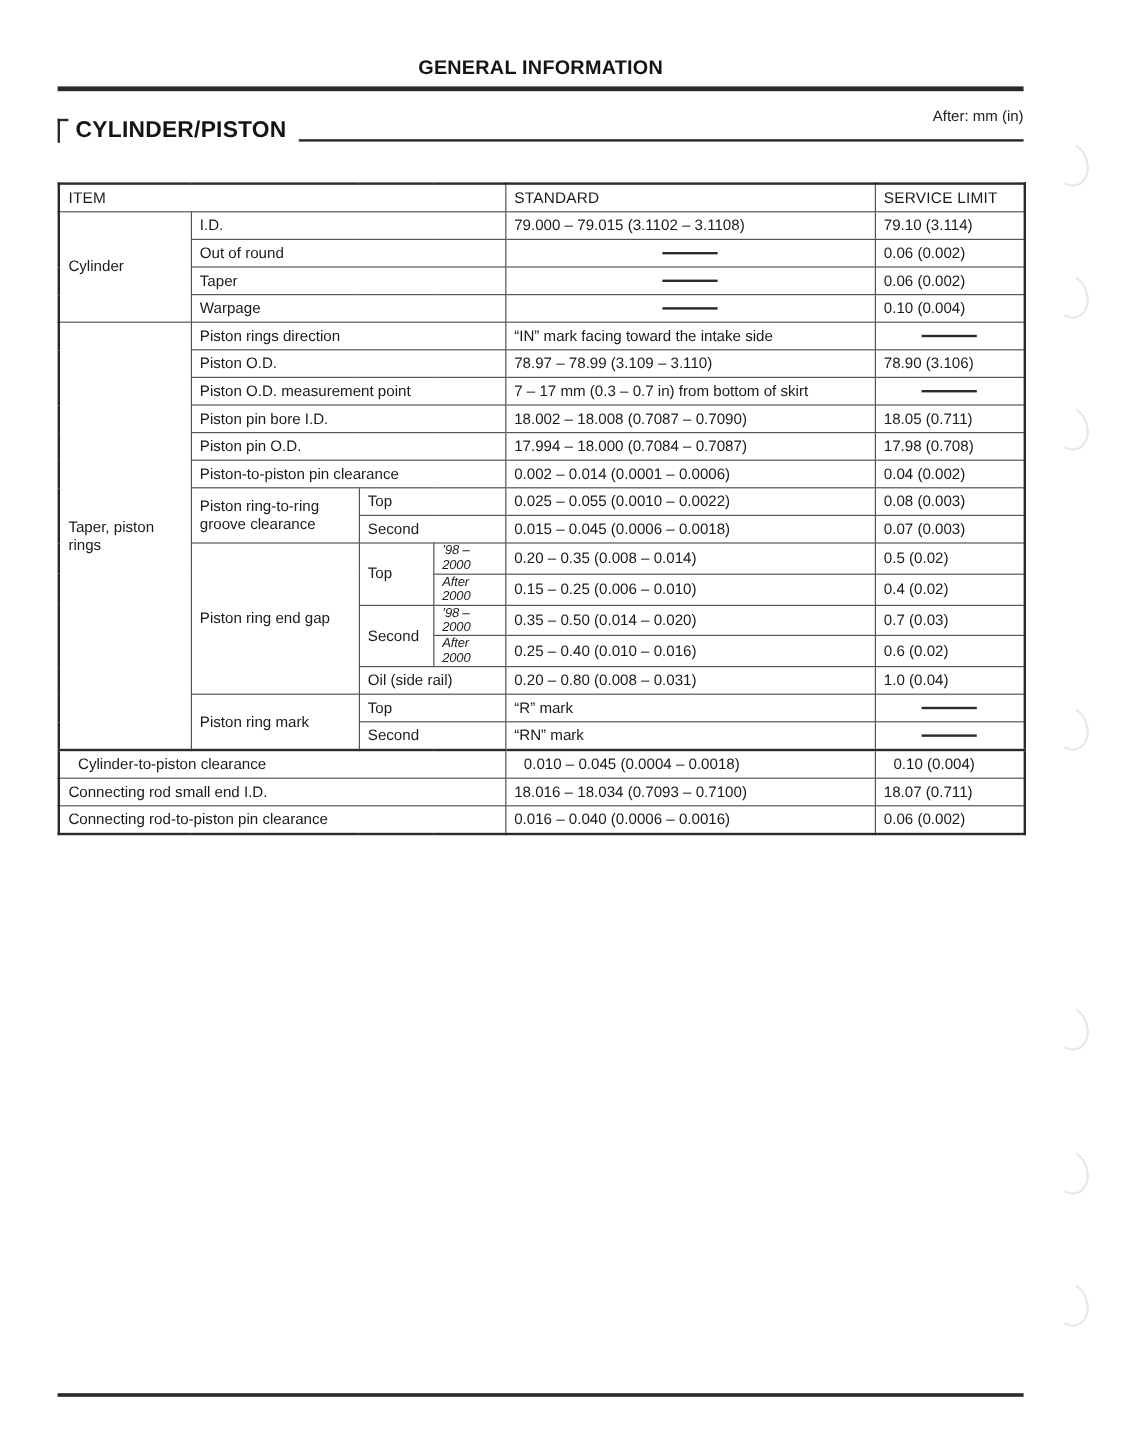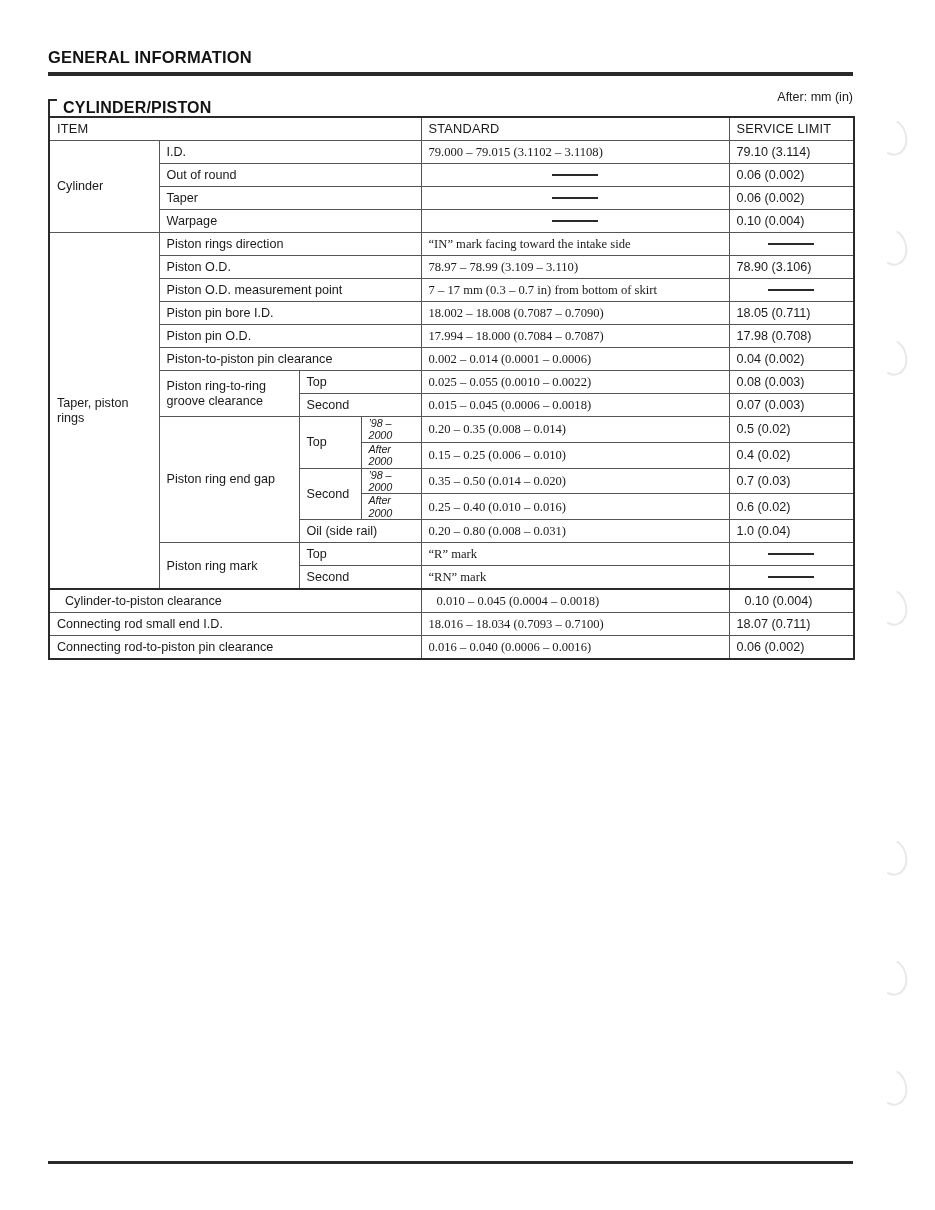--- a/index.html
+++ b/index.html
@@ -16,20 +16,21 @@
     color: #1a1a1a;
     overflow: hidden;
   }
 
   
   .page-header {
     position: absolute;
     left: 48px;
     top: 48px;
     width: 805px;
+    text-align: center;
   }
   .page-header-title {
     font-size: 16.5px;
     font-weight: bold;
     letter-spacing: 0.2px;
     color: #141414;
     margin: 0 0 5px 0;
     white-space: nowrap;
   }
   .page-header-rule {
@@ -61,21 +62,21 @@
   .section-title-corner {
     width: 9px;
     height: 20px;
     border-left: 2px solid #2a2a2a;
     border-top: 2px solid #2a2a2a;
     box-sizing: border-box;
     align-self: flex-end;
     margin-bottom: -1px;
   }
   .section-title-text {
-    font-size: 16px;
+    font-size: 19px;
     font-weight: bold;
     letter-spacing: 0.2px;
     color: #141414;
     padding: 0 10px 0 6px;
     white-space: nowrap;
     line-height: 1;
   }
   .section-title-rule {
     flex: 1 1 auto;
     height: 2px;
@@ -105,31 +106,31 @@
     height: 22px;
     vertical-align: middle;
     font-weight: normal;
     text-align: left;
     line-height: 1.15;
     overflow: hidden;
   }
   
   table.spec-table {
     border: 2px solid #2a2a2a;
+    margin-top: 36px;
   }
   th.col-head {
     text-align: center;
     font-weight: bold;
     font-size: 12.8px;
     letter-spacing: 0.2px;
     height: 25px;
   }
   td.c-std {
     padding-left: 12px;
-    font-family: Liberation Serif, serif;
   }
   td.c-lim {
     text-align: center;
   }
   td.v-top {
     vertical-align: top;
     padding-top: 4px;
   }
   td.sub-small {
     font-size: 10.8px;

